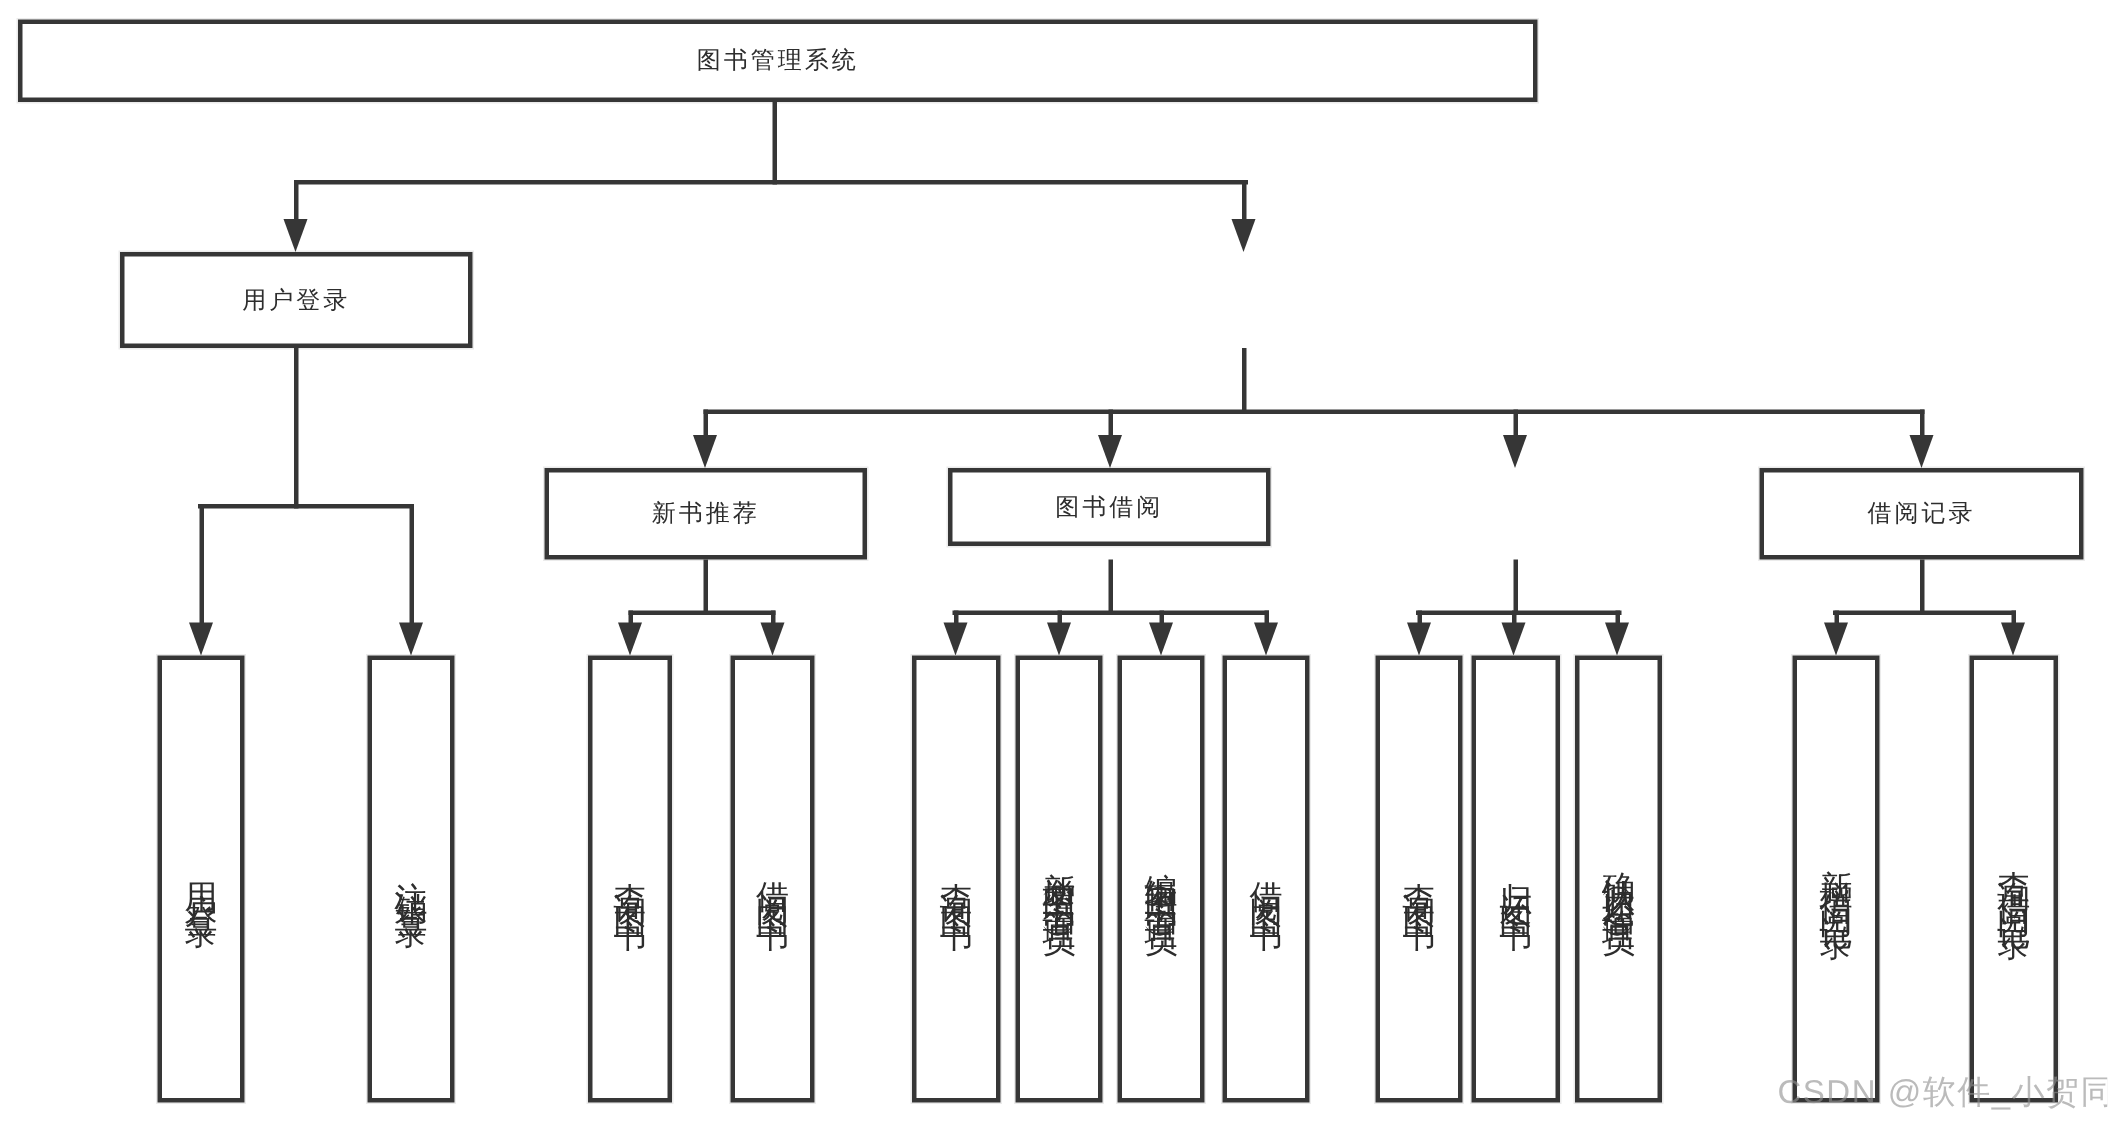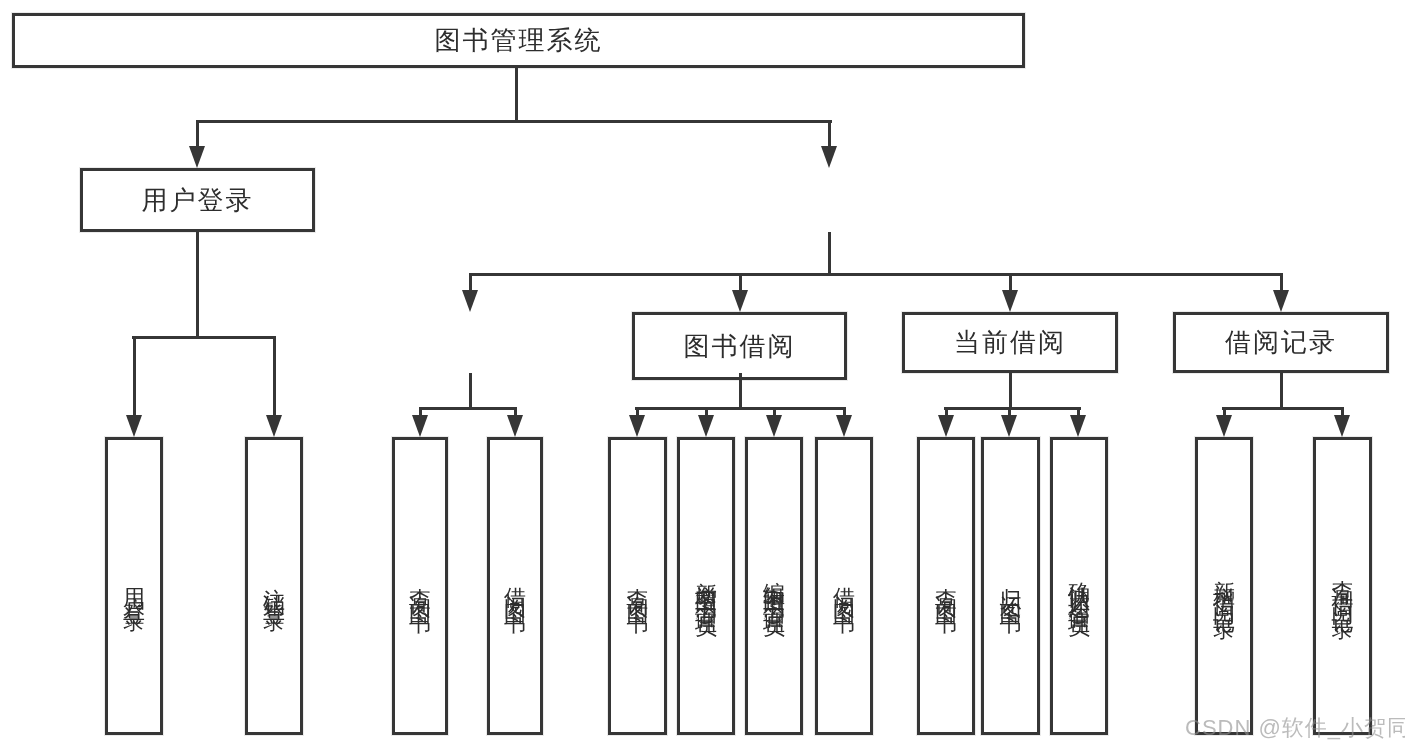--- a/index.html
+++ b/index.html
@@ -12,21 +12,21 @@
   }
   .node{
     position:absolute;
     background:#ffffff;
     border:3px solid #363636;
     box-sizing:border-box;
     display:flex;align-items:center;justify-content:center;
     color:#2d2d2d;
     box-shadow:0 0 0 1px rgba(0,0,0,0.08);
   }
-  .hnode{font-size:26px;letter-spacing:2px;white-space:nowrap;}
+  .hnode{font-size:16px;letter-spacing:2px;white-space:nowrap;}
   .leaf{
     font-size:22px;
     writing-mode:vertical-rl;
     text-orientation:mixed;
     letter-spacing:8px;
     line-height:1;
   }
   .leaf.tight{letter-spacing:5px;}
   .line{position:absolute;background:#363636;}
   .vline{width:3px;}
@@ -73,22 +73,22 @@
   <div class="line hline" style="left:469px;top:273px;width:814px"></div>
   <div class="line vline" style="left:469px;top:273px;height:20px"></div>
   <div class="arrow" style="left:462px;top:290px"></div>
   <div class="line vline" style="left:739px;top:273px;height:20px"></div>
   <div class="arrow" style="left:732px;top:290px"></div>
   <div class="line vline" style="left:1009px;top:273px;height:20px"></div>
   <div class="arrow" style="left:1002px;top:290px"></div>
   <div class="line vline" style="left:1280px;top:273px;height:20px"></div>
   <div class="arrow" style="left:1273px;top:290px"></div>
 
-  <div class="node hnode" style="left:632px;top:312px;width:215px;height:68px">图书借阅</div>
-  <div class="node hnode" style="left:902px;top:312px;width:216px;height:61px">当前借阅</div>
+  <div class="node hnode" style="left:363px;top:312px;width:215px;height:61px">新书推荐</div>
+  <div class="node hnode" style="left:632px;top:312px;width:215px;height:52px">图书借阅</div>
   <div class="node hnode" style="left:1173px;top:312px;width:216px;height:61px">借阅记录</div>
 
   <div class="line vline" style="left:469px;top:373px;height:37px"></div>
   <div class="line hline" style="left:419px;top:407px;width:98px"></div>
   <div class="line vline" style="left:419px;top:407px;height:12px"></div>
   <div class="arrow" style="left:412px;top:415px"></div>
   <div class="line vline" style="left:514px;top:407px;height:12px"></div>
   <div class="arrow" style="left:507px;top:415px"></div>
 
   <div class="line vline" style="left:739px;top:373px;height:37px"></div>

